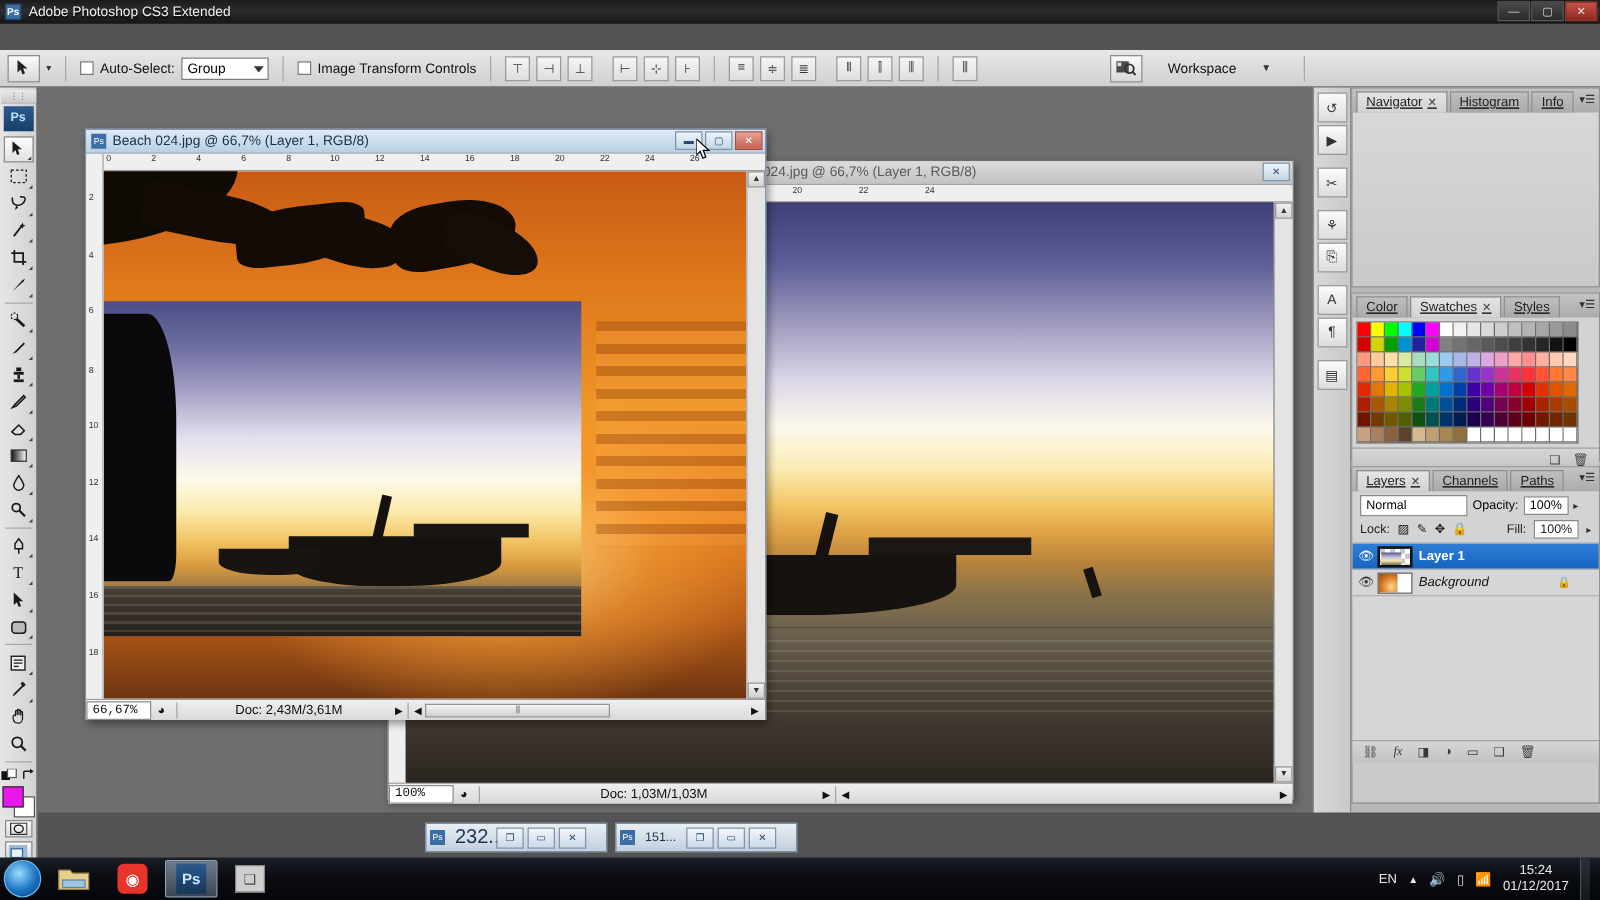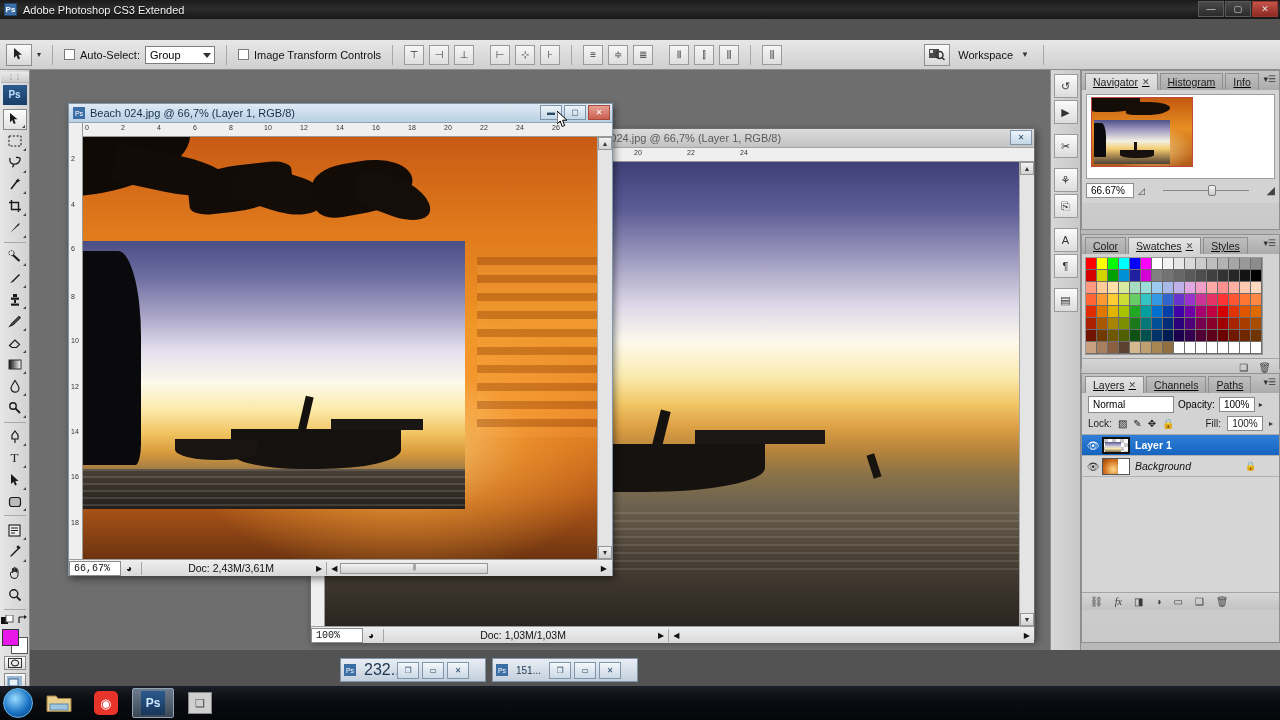--- a/index.html
+++ b/index.html
@@ -234,21 +234,21 @@
     <div class="alignbtn">≡</div>
     <div class="alignbtn">≑</div>
     <div class="alignbtn">≣</div>
     <div style="width:6px"></div>
     <div class="alignbtn">⫴</div>
     <div class="alignbtn">⫿</div>
     <div class="alignbtn">⫼</div>
     <div class="obsep"></div>
     <div class="alignbtn">⫼</div>
     <div style="flex:1"></div>
-    <div style="display:flex;align-items:center;gap:8px;margin-right:230px;">
+    <div style="display:flex;align-items:center;gap:20px;margin-right:230px;">
       <div class="toolbtn">
         <svg width="16" height="13" viewBox="0 0 16 13">
             <rect x="0" y="1" width="10" height="9" fill="#4a4a4a"></rect>
             <rect x="1" y="2" width="3" height="3" fill="#ddd"></rect>
             <circle cx="10.5" cy="7" r="3.5" fill="none" stroke="#333" stroke-width="1.5"></circle>
             <line x1="13" y1="9.5" x2="15.5" y2="12" stroke="#333" stroke-width="1.5"></line>
           </svg>
       </div>
       <span class="lbl">Workspace</span>
       <span style="font-size:8px;color:#333;">▼</span>
@@ -630,45 +630,20 @@
           <span>Navigator</span>
           <span class="x">✕</span>
         </div>
         <div class="ptab">
           <span>Histogram</span>
         </div>
         <div class="ptab">
           <span>Info</span>
         </div>
         <span class="pmenu">▾☰</span>
-      </div>
-      <div class="pbody">
-        <div class="navthumb">
-          <div style="position:absolute;left:5px;top:3px;width:100px;height:68px;background:
-               radial-gradient(ellipse 60% 50% at 60% 75%, rgba(255,225,150,.8), rgba(0,0,0,0) 70%),
-               linear-gradient(to bottom,#c4590f,#e78e24 45%,#b05c18);outline:1px solid #c04a3a;">
-            <div style="position:absolute;left:0;top:0;width:48px;height:14px;background:#140c06;border-radius:0 0 60% 10%;"></div>
-            <div style="position:absolute;left:34px;top:4px;width:44px;height:13px;background:#160e07;border-radius:40% 50% 60% 20%;"></div>
-            <div style="position:absolute;left:2px;top:22px;width:76px;height:44px;background:
-                 linear-gradient(to bottom,#4e5089 0%,#9e9ac0 22%,#f4f0e4 48%,#f3cc71 66%,#9d7d4c 84%,#4d4438 100%);">
-              <div style="position:absolute;left:0;top:3px;width:12px;height:34px;background:#0b0a0d;border-radius:0 40% 0 0;"></div>
-              <div style="position:absolute;left:26px;top:30px;width:34px;height:8px;background:#16110e;border-radius:0 0 40% 40%;"></div>
-              <div style="position:absolute;left:40px;top:22px;width:3px;height:10px;background:#16110e;"></div>
-            </div>
-          </div>
-        </div>
-        <div class="navzoomrow">
-          <div class="navzoomfield">66.67%</div>
-          <span style="font-size:9px;color:#444;">◿</span>
-          <div class="slider">
-            <div class="sliderline"></div>
-              <div class="sliderknob"></div>
-          </div>
-          <span style="font-size:11px;color:#444;">◢</span>
-        </div>
       </div>
     </div>
 
     <div class="panel" style="height:135px;">
       <div class="ptabs">
         <div class="ptab">
           <span>Color</span>
         </div>
         <div class="ptab act">
           <span>Swatches</span>
@@ -914,14 +889,26 @@
     </div>
     <div class="tbapp">
       <div style="width:24px;height:24px;background:#e8342a;border-radius:5px;display:flex;align-items:center;justify-content:center;color:#fff;font-size:13px;">◉</div>
     </div>
     <div class="tbapp active">
       <div style="width:24px;height:24px;background:linear-gradient(to bottom,#2a5a8d,#17365a);color:#cfe6ff;font-size:12px;font-weight:bold;display:flex;align-items:center;justify-content:center;">Ps</div>
     </div>
     <div class="tbapp">
       <div style="width:24px;height:22px;background:#cfcfcf;border:1px solid #888;display:flex;align-items:center;justify-content:center;font-size:11px;color:#444;">❑</div>
     </div>
+    <div class="tray">
+      <span>EN</span>
+      <span style="font-size:8px;">▲</span>
+      <span>🔊</span>
+      <span>▯</span>
+      <span style="color:#c94a3a;">📶</span>
+      <div class="clock">
+        <span>15:24</span>
+        <span>01/12/2017</span>
+      </div>
+      <div class="showdesk"></div>
+    </div>
   </div>
 </div>
 
 </body></html>

